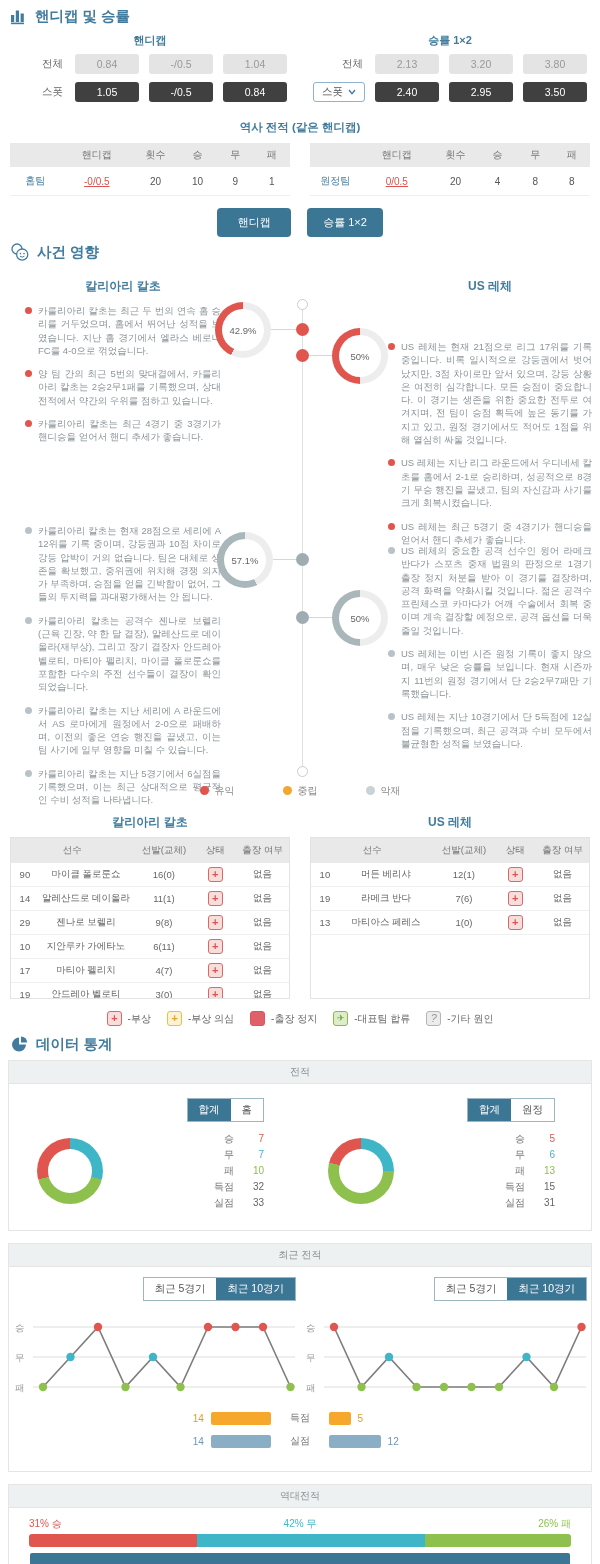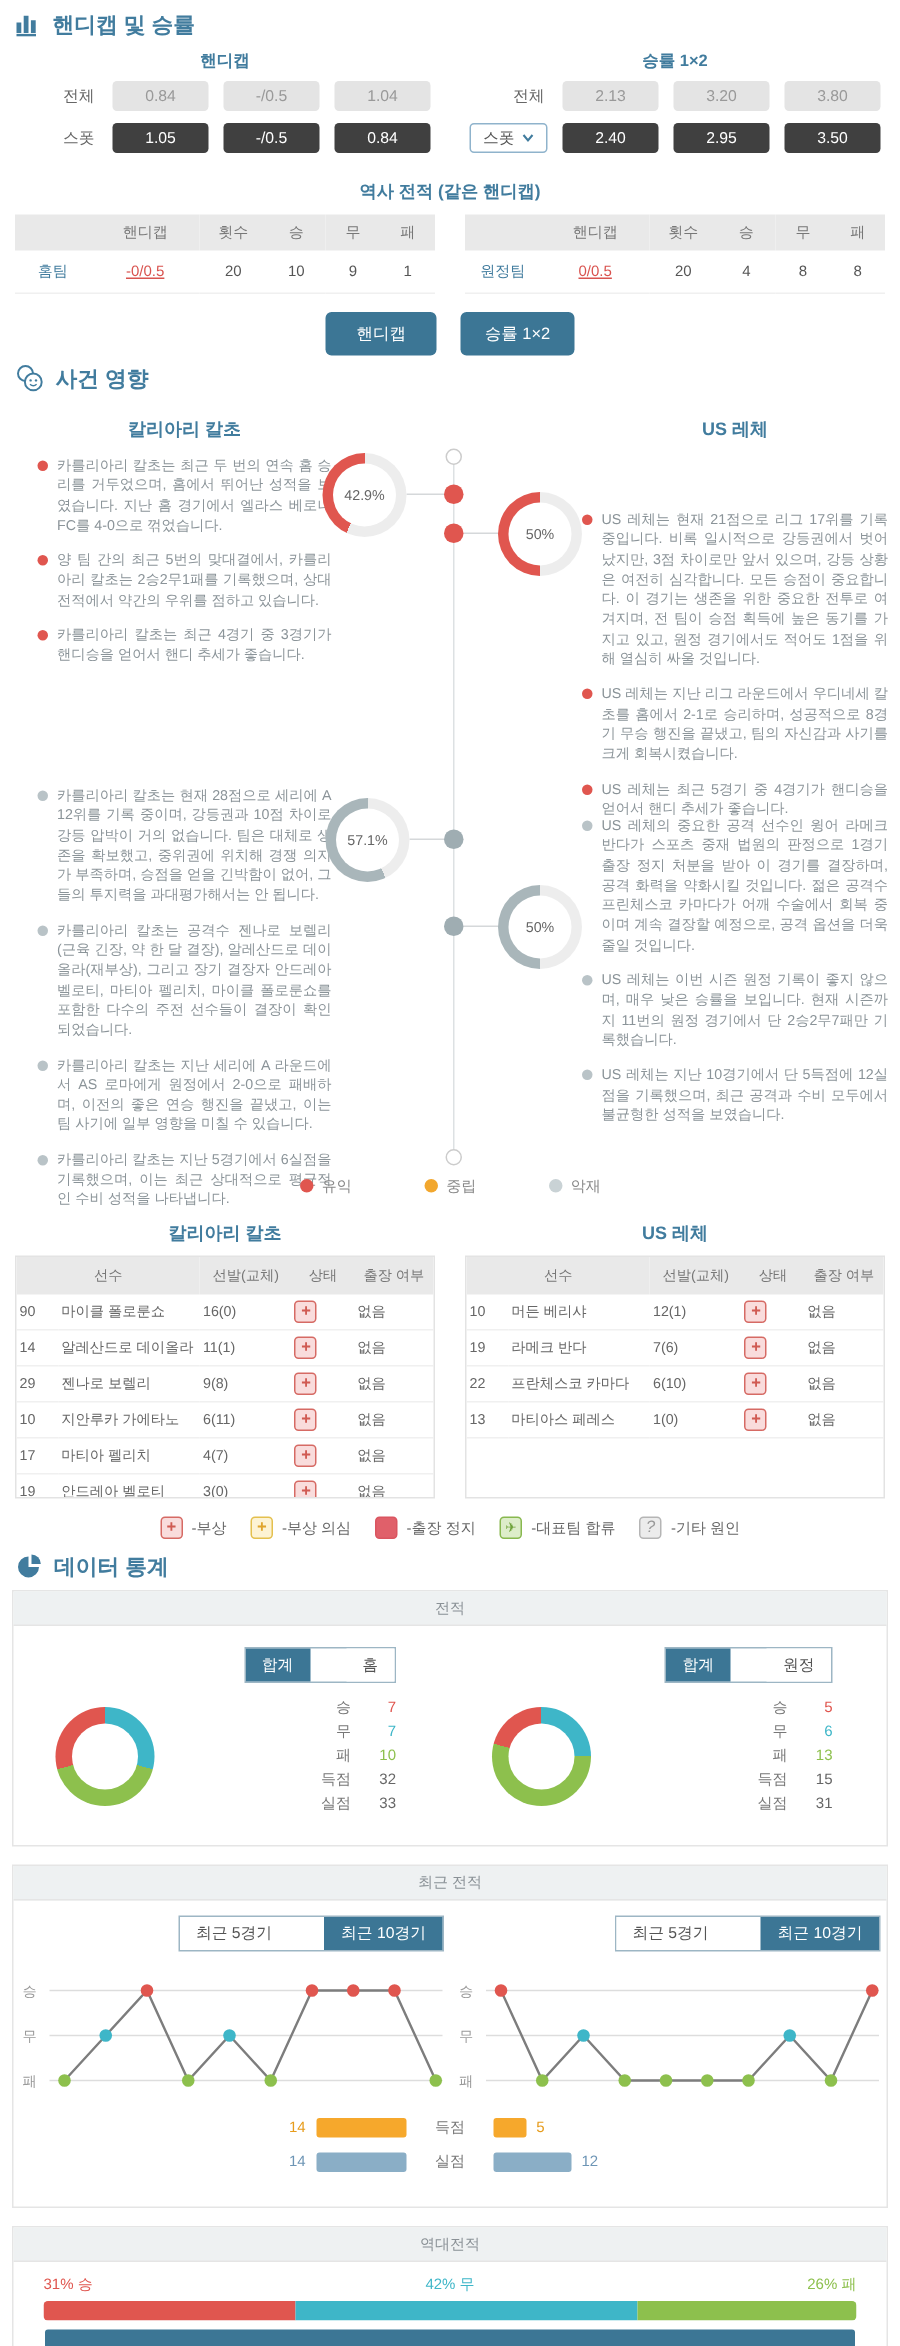--- a/index.html
+++ b/index.html
@@ -57,35 +57,35 @@
   .leg-dot { display:inline-block; width:9px; height:9px; border-radius:50%; margin-right:6px; vertical-align:-1px; }
 
   
   #injury-section .sec-head { margin-top:6px; }
   .inj-cols { display:flex; gap:20px; padding:0 10px; }
   .inj-col { flex:1; }
   .inj-team { text-align:center; color:#417c9e; font-weight:bold; font-size:12px; margin:8px 0 6px; }
   .inj-wrap { border:1px solid #e3e3e3; height:162px; overflow:hidden; }
   table.inj { width:100%; border-collapse:collapse; font-size:9.5px; color:#666; }
   .inj th { background:#e9e9e9; font-weight:normal; color:#777; padding:6px 2px; }
-  .inj td { padding:4px 2px; border-bottom:1px solid #f0f0f0; height:15px; }
+  .inj td { text-align:center; padding:4px 2px; border-bottom:1px solid #f0f0f0; height:15px; }
   .st { display:inline-flex; width:15px; height:15px; border-radius:3px; align-items:center; justify-content:center; font-size:11px; font-weight:bold; line-height:1; }
   .st.injury { background:#f9dcdc; border:1px solid #d66a64; color:#d05a52; }
   .st.doubt { background:#fdf3d4; border:1px solid #e4c04e; color:#e0a52e; }
   .st.susp { background:#e0606a; border:1px solid #da5560; }
   .st.nat { background:#ddedc9; border:1px solid #88b84f; color:#6fa33a; font-size:9px; }
   .st.other { background:#ececec; border:1px solid #b5b5b5; color:#999; font-weight:normal; }
   .inj-legend { display:flex; justify-content:center; gap:16px; margin-top:12px; font-size:10px; color:#666; align-items:center; }
   .inj-legend .leg { display:inline-flex; align-items:center; gap:6px; }
 
   
   #stats-section .sec-head { margin-top:8px; }
   .panel { margin:6px 8px 12px; border:1px solid #e5e5e5; }
   .panel-head { background:#eef1f2; text-align:center; font-size:10px; color:#8a9196; padding:4px 0; border-bottom:1px solid #e5e5e5; }
-  .toggle { display:inline-flex; border:1px solid #9db6c4; background:#fff;gap:24px; }
+  .toggle { display:inline-flex; border:1px solid #9db6c4; background:#fff; }
   .tg { padding:4px 11px; font-size:10.5px; background:#fff; color:#555; cursor:pointer; white-space:nowrap; }
   .tg.active { background:#3c7695; color:#fff; }
   .rec-body { display:flex; height:146px; position:relative; padding-top:14px; }
   .rec-half { width:50%; position:relative; }
   .rec-half .toggle { position:absolute; top:0; right:36px; }
   .pie { width:66px; height:66px; border-radius:50%; position:absolute; left:28px; top:40px; }
   .pie::before { content:''; position:absolute; inset:11px; background:#fff; border-radius:50%; }
   .rec-stats { position:absolute; right:36px; top:34px; font-size:10px; }
   .rs { display:flex; justify-content:flex-end; gap:10px; margin-bottom:2px; line-height:14px; }
   .rl { color:#777; width:30px; text-align:right; }
@@ -394,27 +394,20 @@
                 <td>없음</td>
               </tr>
               <tr>
                 <td>19</td>
                 <td>라메크 반다</td>
                 <td>7(6)</td>
                 <td><span class="st injury">+</span></td>
                 <td>없음</td>
               </tr>
               <tr>
-                <td>22</td>
-                <td>프란체스코 카마다</td>
-                <td>6(10)</td>
-                <td><span class="st injury">+</span></td>
-                <td>없음</td>
-              </tr>
-              <tr>
                 <td>13</td>
                 <td>마티아스 페레스</td>
                 <td>1(0)</td>
                 <td><span class="st injury">+</span></td>
                 <td>없음</td>
               </tr>
             </tbody>
         </table>
       </div>
     </div>

